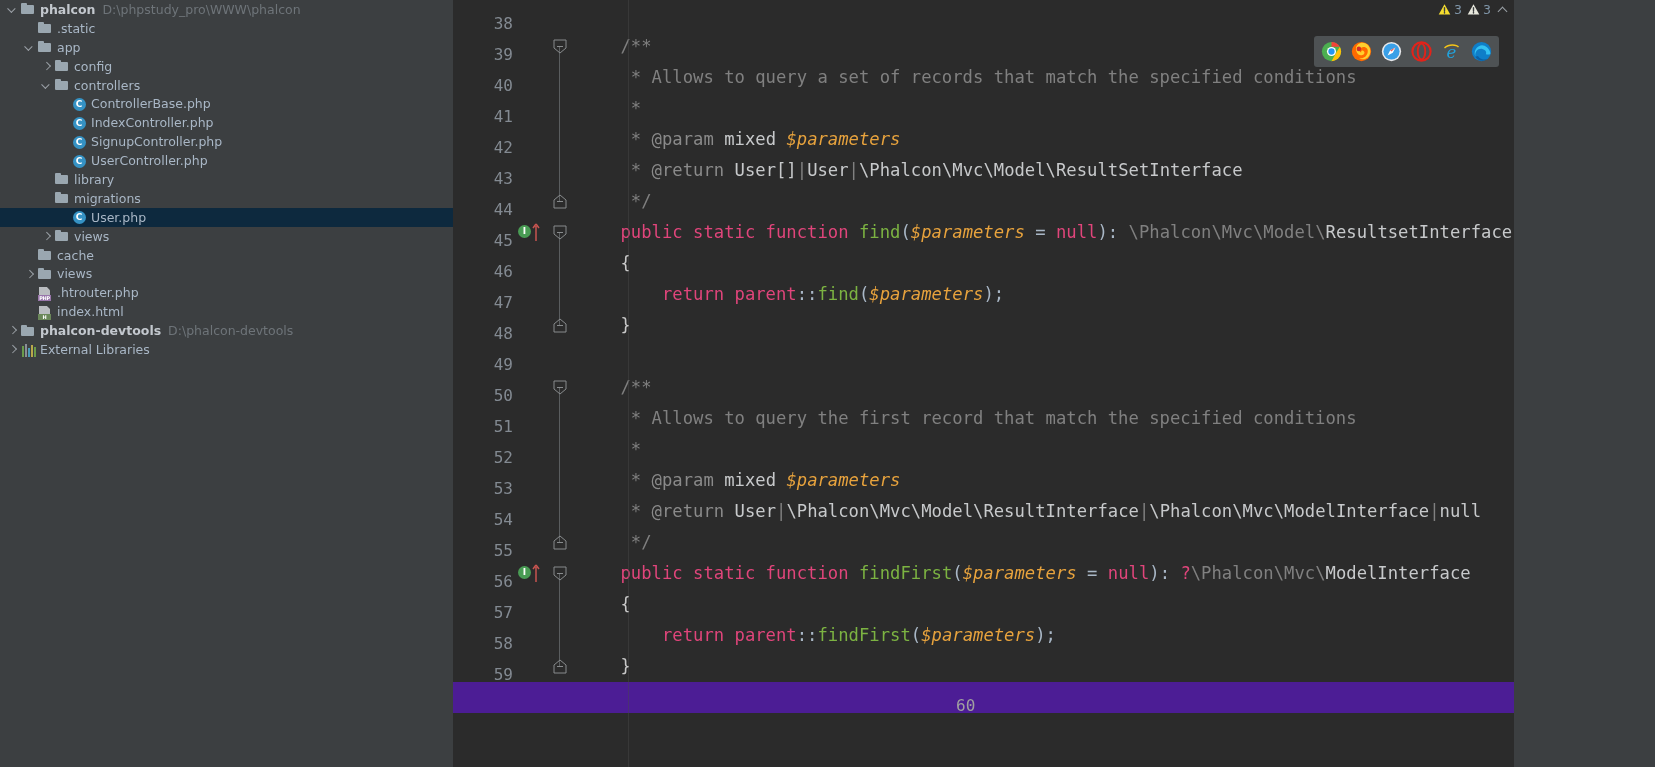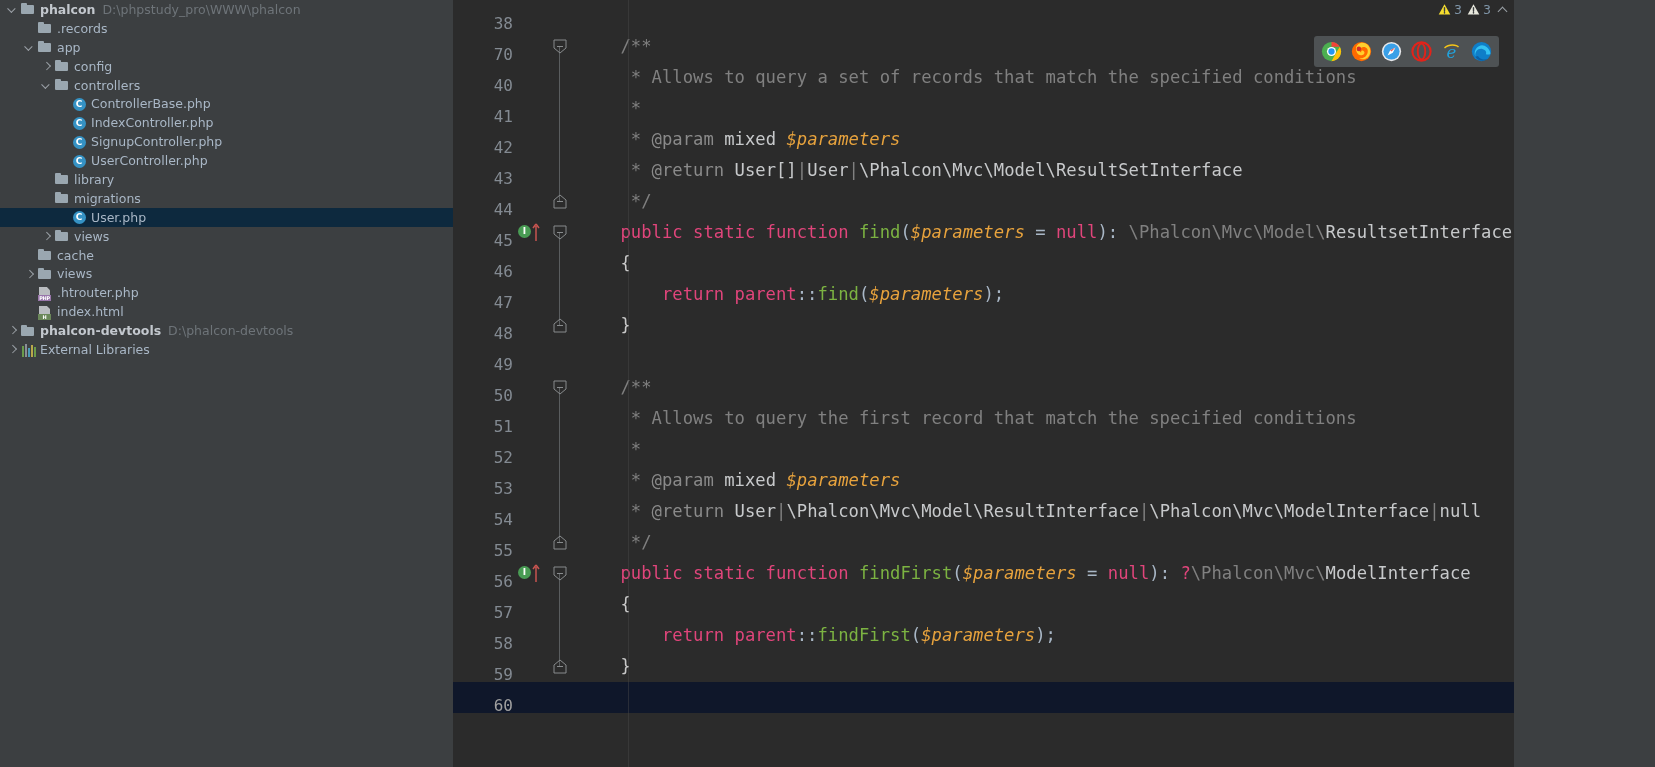--- a/index.html
+++ b/index.html
@@ -149,21 +149,21 @@
     overflow: hidden;
     font-family: "DejaVu Sans Mono", monospace;
   }
   .code-line {
     height: 31px;
     position: relative;
     display: flex;
     align-items: center;
     white-space: pre;
   }
-  .code-line.current { background: #0f172a; }
+  .code-line.current { background: #4c1d95; justify-content: center; }
   .gutter {
     width: 62px; flex: 0 0 62px;
     height: 31px;
     display: flex; align-items: center; justify-content: flex-end;
     padding-right: 2px;
     color: #606366;
     font-size: 16px;
     font-family: "DejaVu Sans Mono", monospace;
     position: relative;
   }
@@ -268,21 +268,21 @@
         <div style="width: 6px; flex: 0 0 6px;"></div>
         <div class="arrow down"></div>
         <div class="ficon ico-folder"></div>
         <span class="lbl bold">phalcon</span>
         <span class="path">D:\phpstudy_pro\WWW\phalcon</span>
       </div>
       <div class="tree-row">
         <div style="width: 23px; flex: 0 0 23px;"></div>
         <div class="arrow"></div>
         <div class="ficon ico-folder"></div>
-        <span class="lbl">.records</span>
+        <span class="lbl">.static</span>
       </div>
       <div class="tree-row">
         <div style="width: 23px; flex: 0 0 23px;"></div>
         <div class="arrow down"></div>
         <div class="ficon ico-folder"></div>
         <span class="lbl">app</span>
       </div>
       <div class="tree-row">
         <div style="width: 40px; flex: 0 0 40px;"></div>
         <div class="arrow right"></div>
@@ -443,21 +443,21 @@
         </svg>
         <svg class="bicon" viewBox="0 0 24 24">
           <title>Edge</title>
           <circle cx="12" cy="12" r="11" fill="#0f7ec8"></circle>
           <path d="M22 13 C20 7 14 3 9 6 C5 8 3 13 5 18 C4 12 8 8 13 9 C17 10 18 13 17 15 C21 16 23 15 22 13 Z" fill="#35c1f1"></path>
           <path d="M5 18 C8 23 15 24 19 20 C15 22 10 21 8 17 Z" fill="#0b5fa4"></path>
         </svg>
       </div>
 
   <div class="code-line"><div class="gutter"><span class="num">38</span></div><div class="marks"></div><div class="foldcol"></div><div class="codetext">&nbsp;</div></div>
-      <div class="code-line"><div class="gutter"><span class="num">70</span></div><div class="marks"></div><div class="foldcol"><div class="fold-line" style="top: 15px;"></div><div class="fold-box"><svg width="14" height="15" viewBox="0 0 14 15">
+      <div class="code-line"><div class="gutter"><span class="num">39</span></div><div class="marks"></div><div class="foldcol"><div class="fold-line" style="top: 15px;"></div><div class="fold-box"><svg width="14" height="15" viewBox="0 0 14 15">
               <path d="M1 1 H13 V9 L7 14 L1 9 Z" fill="none" stroke="#888b8d" stroke-width="1"></path>
               <line x1="4" y1="7.5" x2="10" y2="7.5" stroke="#888b8d" stroke-width="1"></line>
             </svg></div></div><div class="codetext"><span class="t-comment">    /**</span></div></div>
       <div class="code-line"><div class="gutter"><span class="num">40</span></div><div class="marks"></div><div class="foldcol"><div class="fold-line"></div></div><div class="codetext"><span class="t-comment">     * Allows to query a set of records that match the specified conditions</span></div></div>
       <div class="code-line"><div class="gutter"><span class="num">41</span></div><div class="marks"></div><div class="foldcol"><div class="fold-line"></div></div><div class="codetext"><span class="t-comment">     *</span></div></div>
       <div class="code-line"><div class="gutter"><span class="num">42</span></div><div class="marks"></div><div class="foldcol"><div class="fold-line"></div></div><div class="codetext"><span class="t-comment">     * </span><span class="t-doctag">@param</span><span class="t-comment"> </span><span class="t-doctype">mixed</span><span class="t-comment"> </span><span class="t-var">$parameters</span></div></div>
       <div class="code-line"><div class="gutter"><span class="num">43</span></div><div class="marks"></div><div class="foldcol"><div class="fold-line"></div></div><div class="codetext"><span class="t-comment">     * </span><span class="t-doctag">@return</span><span class="t-comment"> </span><span class="t-doctype">User[]</span><span class="t-comment">|</span><span class="t-doctype">User</span><span class="t-comment">|</span><span class="t-doctype squig">\Phalcon\Mvc\Model\ResultSetInterface</span></div></div>
       <div class="code-line"><div class="gutter"><span class="num">44</span></div><div class="marks"></div><div class="foldcol"><div class="fold-line" style="bottom: 15px;"></div><div class="fold-box"><svg width="14" height="15" viewBox="0 0 14 15">
               <path d="M7 1 L13 6 V14 H1 V6 Z" fill="none" stroke="#888b8d" stroke-width="1"></path>
               <line x1="4" y1="7.5" x2="10" y2="7.5" stroke="#888b8d" stroke-width="1"></line>

